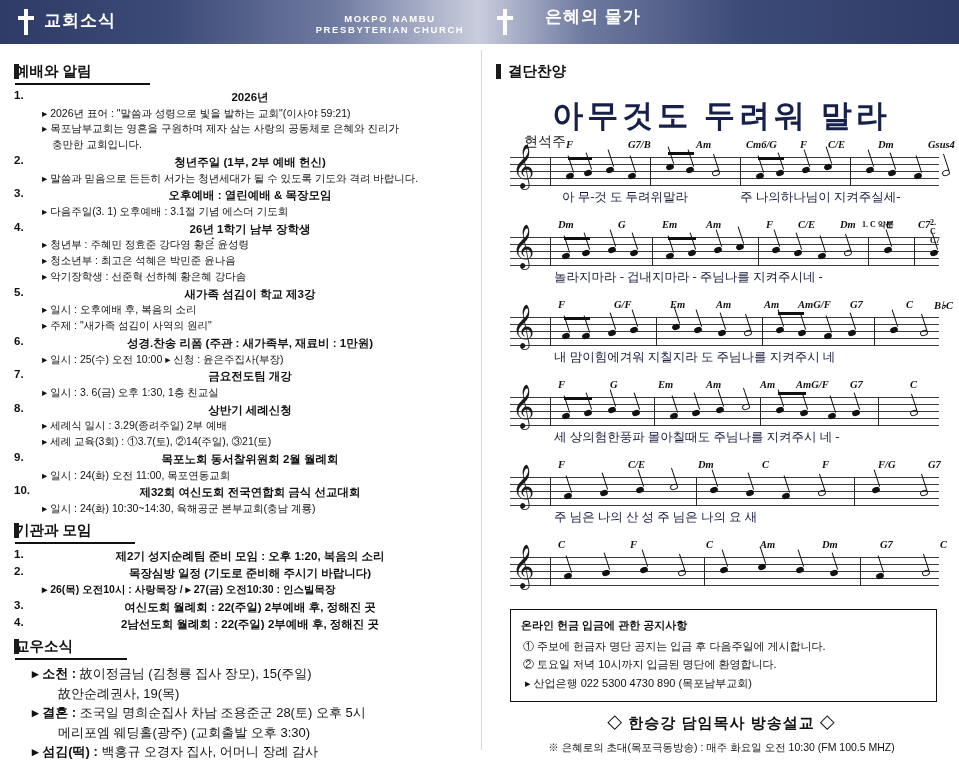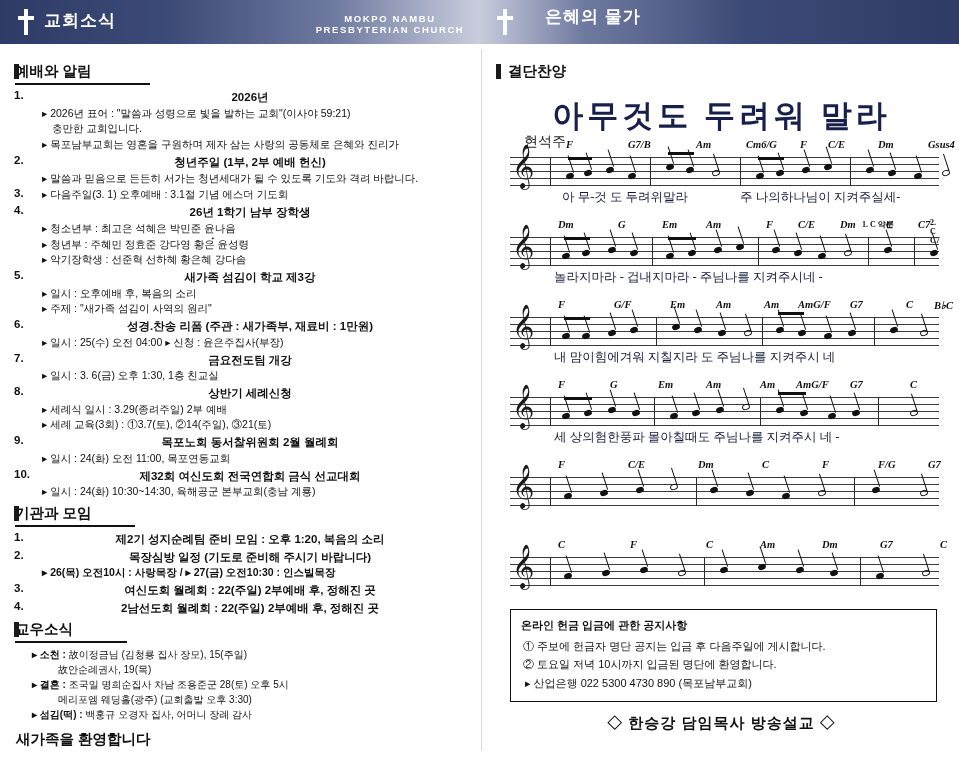--- a/index.html
+++ b/index.html
@@ -65,21 +65,21 @@
   ol.nlist { list-style:none; margin:0 0 4px 0; padding:0; }
   ol.nlist > li { position:relative; padding-left:20px; margin-bottom:1px; }
   ol.nlist > li .num { position:absolute; left:0; top:0; font-size:11.5px; font-weight:bold; }
   .itm-title { font-size:11.5px; font-weight:bold; line-height:1.45;text-align:center; }
   .sub { font-size:10.5px; line-height:1.5; padding-left:8px; }
   .sub-b { font-weight:bold; }
   .ind { padding-left:18px; }
   .ind2 { padding-left:26px; }
 
   ul.blist { list-style:none; margin:0; padding:0 0 0 8px; }
-  ul.blist > li { font-size:10px; line-height:1.5; padding-left:10px; position:relative; }
+  ul.blist > li { font-size:13px; line-height:1.5; padding-left:10px; position:relative; }
 
   
   .newfam-title { font-size:14.5px; font-weight:bold; margin:8px 0 2px 2px; }
 
   
   .hymn-box { position:relative; margin-top:4px; height:508px; }
   .hymn-title {
     text-align:center; font-size:31px; font-weight:bold; letter-spacing:4px;
     color:#16204a; margin: 14px 0 2px 0;
     font-family:"Liberation Serif", serif;
@@ -138,49 +138,50 @@
       <span class="bar"></span>
       <span class="txt">예배와 알림</span>
       <div class="rule"></div>
     </div>
 
     <ol class="nlist">
       <li>
         <span class="num">1.</span>
         <div class="itm-title">2026년</div>
         <div class="sub">▸ 2026년 표어 : "말씀과 성령으로 빛을 발하는 교회"(이사야 59:21)</div>
+        <div class="sub">▸ 목포남부교회는 영혼을 구원하며 제자 삼는 사랑의 공동체로 은혜와 진리가</div>
         <div class="sub ind">충만한 교회입니다.</div>
-        <div class="sub">▸ 목포남부교회는 영혼을 구원하며 제자 삼는 사랑의 공동체로 은혜와 진리가</div>
       </li>
       <li>
         <span class="num">2.</span>
         <div class="itm-title">청년주일 (1부, 2부 예배 헌신)</div>
         <div class="sub">▸ 말씀과 믿음으로 든든히 서가는 청년세대가 될 수 있도록 기도와 격려 바랍니다.</div>
       </li>
       <li>
         <span class="num">3.</span>
+        <div class="itm-title">오후예배 : 열린예배 &amp; 목장모임</div>
         <div class="sub">▸ 다음주일(3. 1) 오후예배 : 3.1절 기념 에스더 기도회</div>
       </li>
       <li>
         <span class="num">4.</span>
         <div class="itm-title">26년 1학기 남부 장학생</div>
+        <div class="sub">▸ 청년부 : 주혜민 정효준 강다영 황은๋ 윤성령</div>
         <div class="sub">▸ 청소년부 : 최고은 석혜은 박민준 윤나음</div>
-        <div class="sub">▸ 청년부 : 주혜민 정효준 강다영 황은๋ 윤성령</div>
         <div class="sub">▸ 악기장학생 : 선준혁 선하혜 황은혜 강다솜</div>
       </li>
       <li>
         <span class="num">5.</span>
         <div class="itm-title">새가족 섬김이 학교 제3강</div>
         <div class="sub">▸ 일시 : 오후예배 후, 복음의 소리</div>
         <div class="sub">▸ 주제 : "새가족 섬김이 사역의 원리"</div>
       </li>
       <li>
         <span class="num">6.</span>
         <div class="itm-title">성경.찬송 리폼 (주관 : 새가족부, 재료비 : 1만원)</div>
-        <div class="sub">▸ 일시 : 25(수) 오전 04:00    ▸ 신청 : 윤은주집사(부장)</div>
+        <div class="sub">▸ 일시 : 25(수) 오전 10:00    ▸ 신청 : 윤은주집사(부장)</div>
       </li>
       <li>
         <span class="num">7.</span>
         <div class="itm-title">금요전도팀 개강</div>
         <div class="sub">▸ 일시 : 3. 6(금) 오후 1:30, 1층 친교실</div>
       </li>
       <li>
         <span class="num">8.</span>
         <div class="itm-title">상반기 세례신청</div>
         <div class="sub">▸ 세례식 일시 : 3.29(종려주일) 2부 예배</div>
@@ -608,20 +609,23 @@
             </span>
           <span class="barline" style="left:344px"></span>
           <span class="note" style="left:362px;top:14px">
               <i class="stem"></i>
             </span>
           <span class="note hollow" style="left:410px;top:17px">
               <i class="stem"></i>
             </span>
 
         </div>
+        <div class="lyrics">
+          <span class="ly" style="left:44px">주  님은 나의 산 성     주  님은 나의 요  새</span>
+        </div>
       </div>
 
       <div class="system">
         <div class="chords">
           <span class="chord" style="left:48px">C</span>
           <span class="chord" style="left:120px">F</span>
           <span class="chord" style="left:196px">C</span>
           <span class="chord" style="left:250px">Am</span>
           <span class="chord" style="left:312px">Dm</span>
           <span class="chord" style="left:370px">G7</span>
@@ -674,15 +678,16 @@
 
     <div class="notice">
       <div class="n-title">온라인 헌금 입금에 관한 공지사항</div>
       <div class="n-sub">① 주보에 헌금자 명단 공지는 입금 후 다음주일에 게시합니다.</div>
       <div class="n-sub">② 토요일 저녁 10시까지 입금된 명단에 환영합니다.</div>
       <div class="n-bank">▸ 산업은행  022 5300 4730 890  (목포남부교회)</div>
     </div>
 
     <div class="broadcast">
       <div class="bt">◇ 한승강 담임목사 방송설교 ◇</div>
+      <div class="bs">※ 은혜로의 초대(목포극동방송) : 매주 화요일 오전 10:30 (FM 100.5 MHZ)</div>
     </div>
   </div>
 </div>
 
 </body></html>

